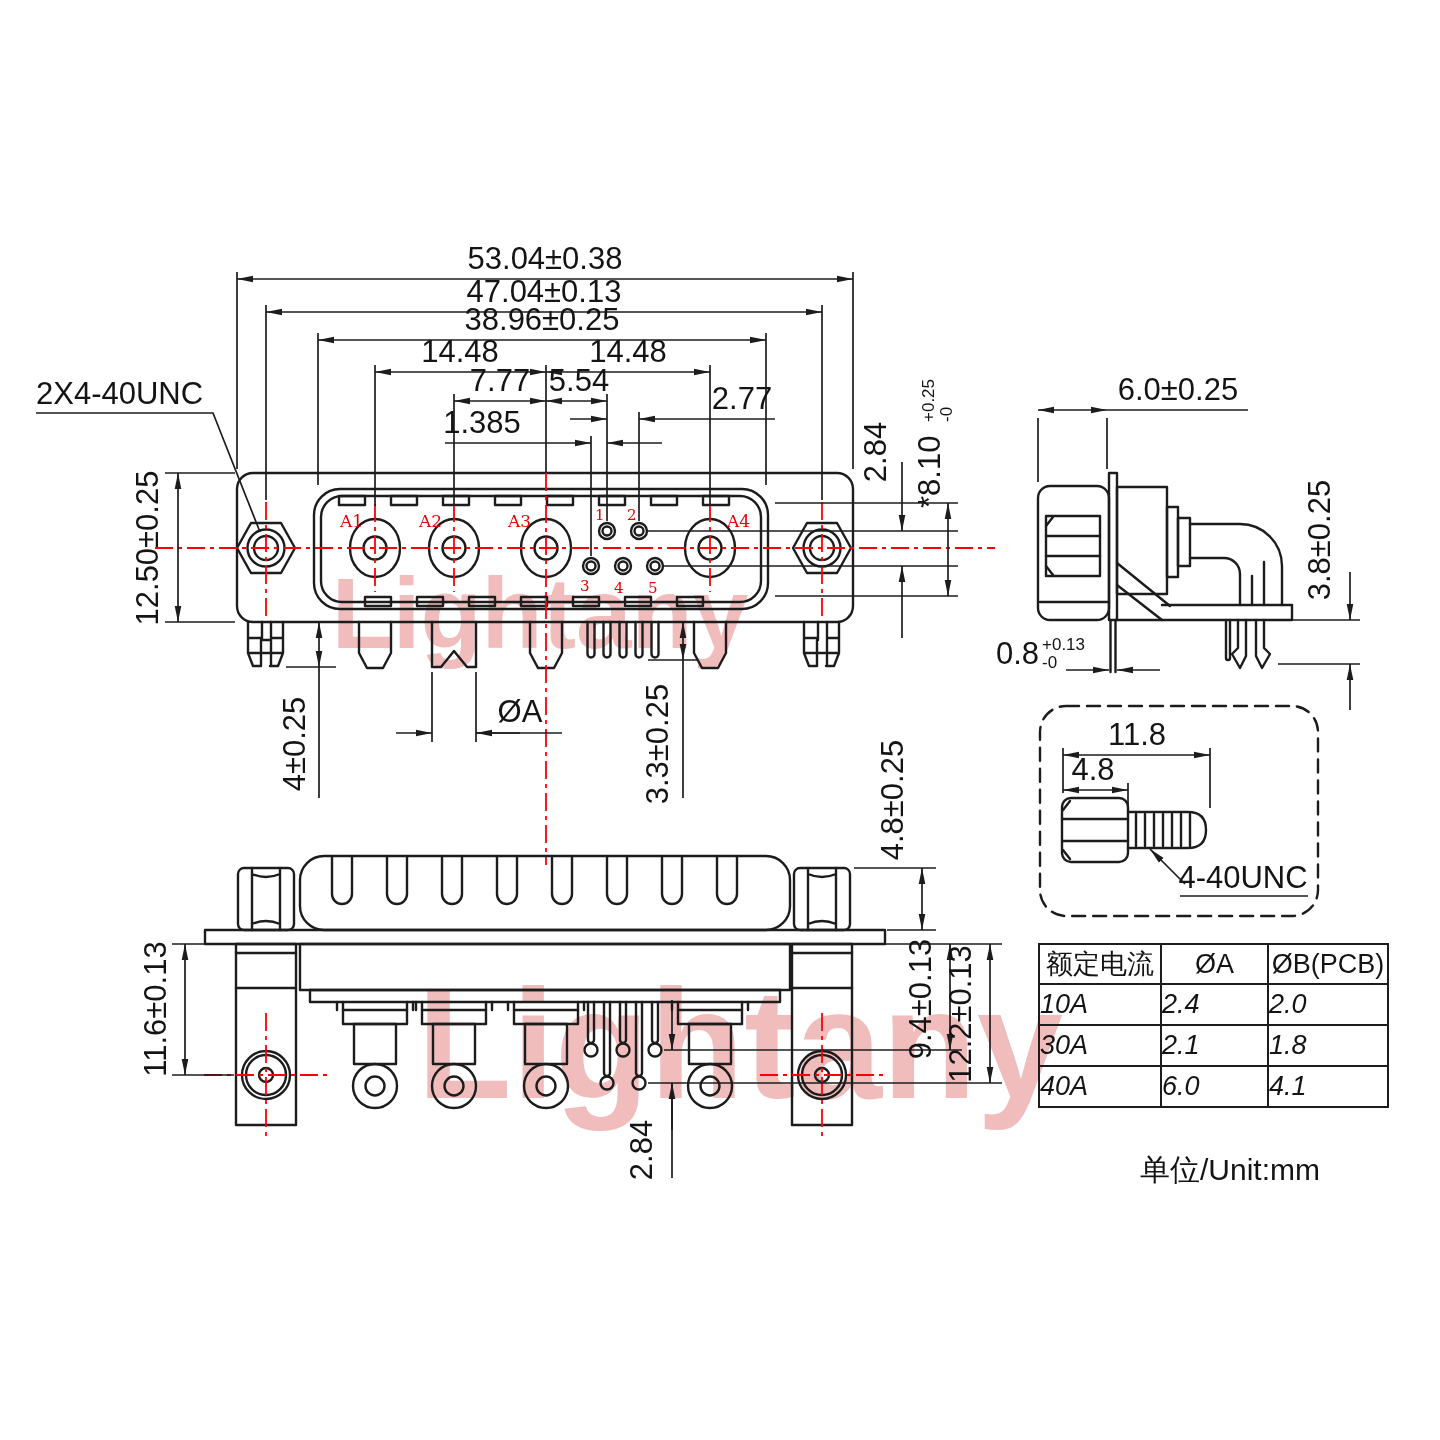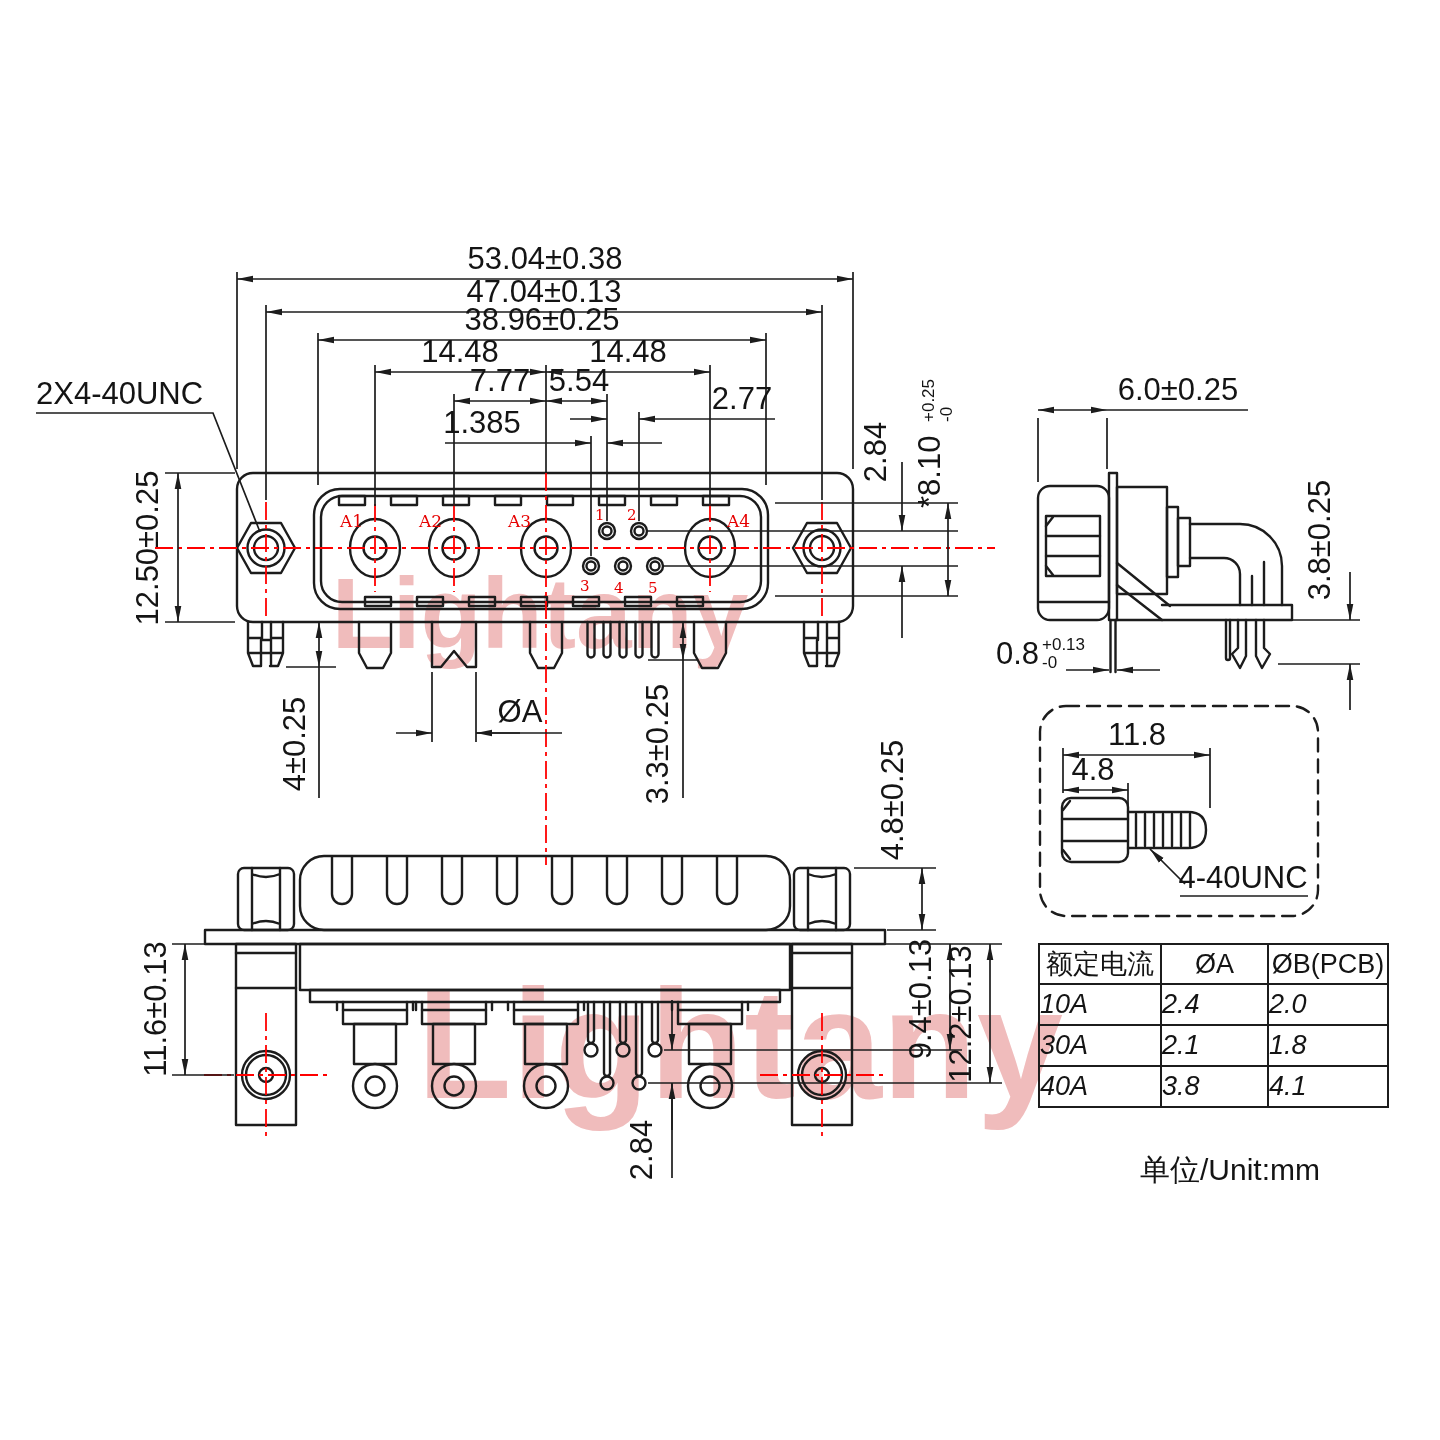--- a/index.html
+++ b/index.html
@@ -395,21 +395,21 @@
     <td>2.4</td>
     <td>2.0</td>
   </tr>
   <tr>
     <td>30A</td>
     <td>2.1</td>
     <td>1.8</td>
   </tr>
   <tr>
     <td>40A</td>
-    <td>3.8</td>
+    <td>6.0</td>
     <td>4.1</td>
   </tr>
 </tbody>
     </table>
 
 <div id="unit-note">单位/Unit:mm</div>
 
 </div>
 
 </body></html>

